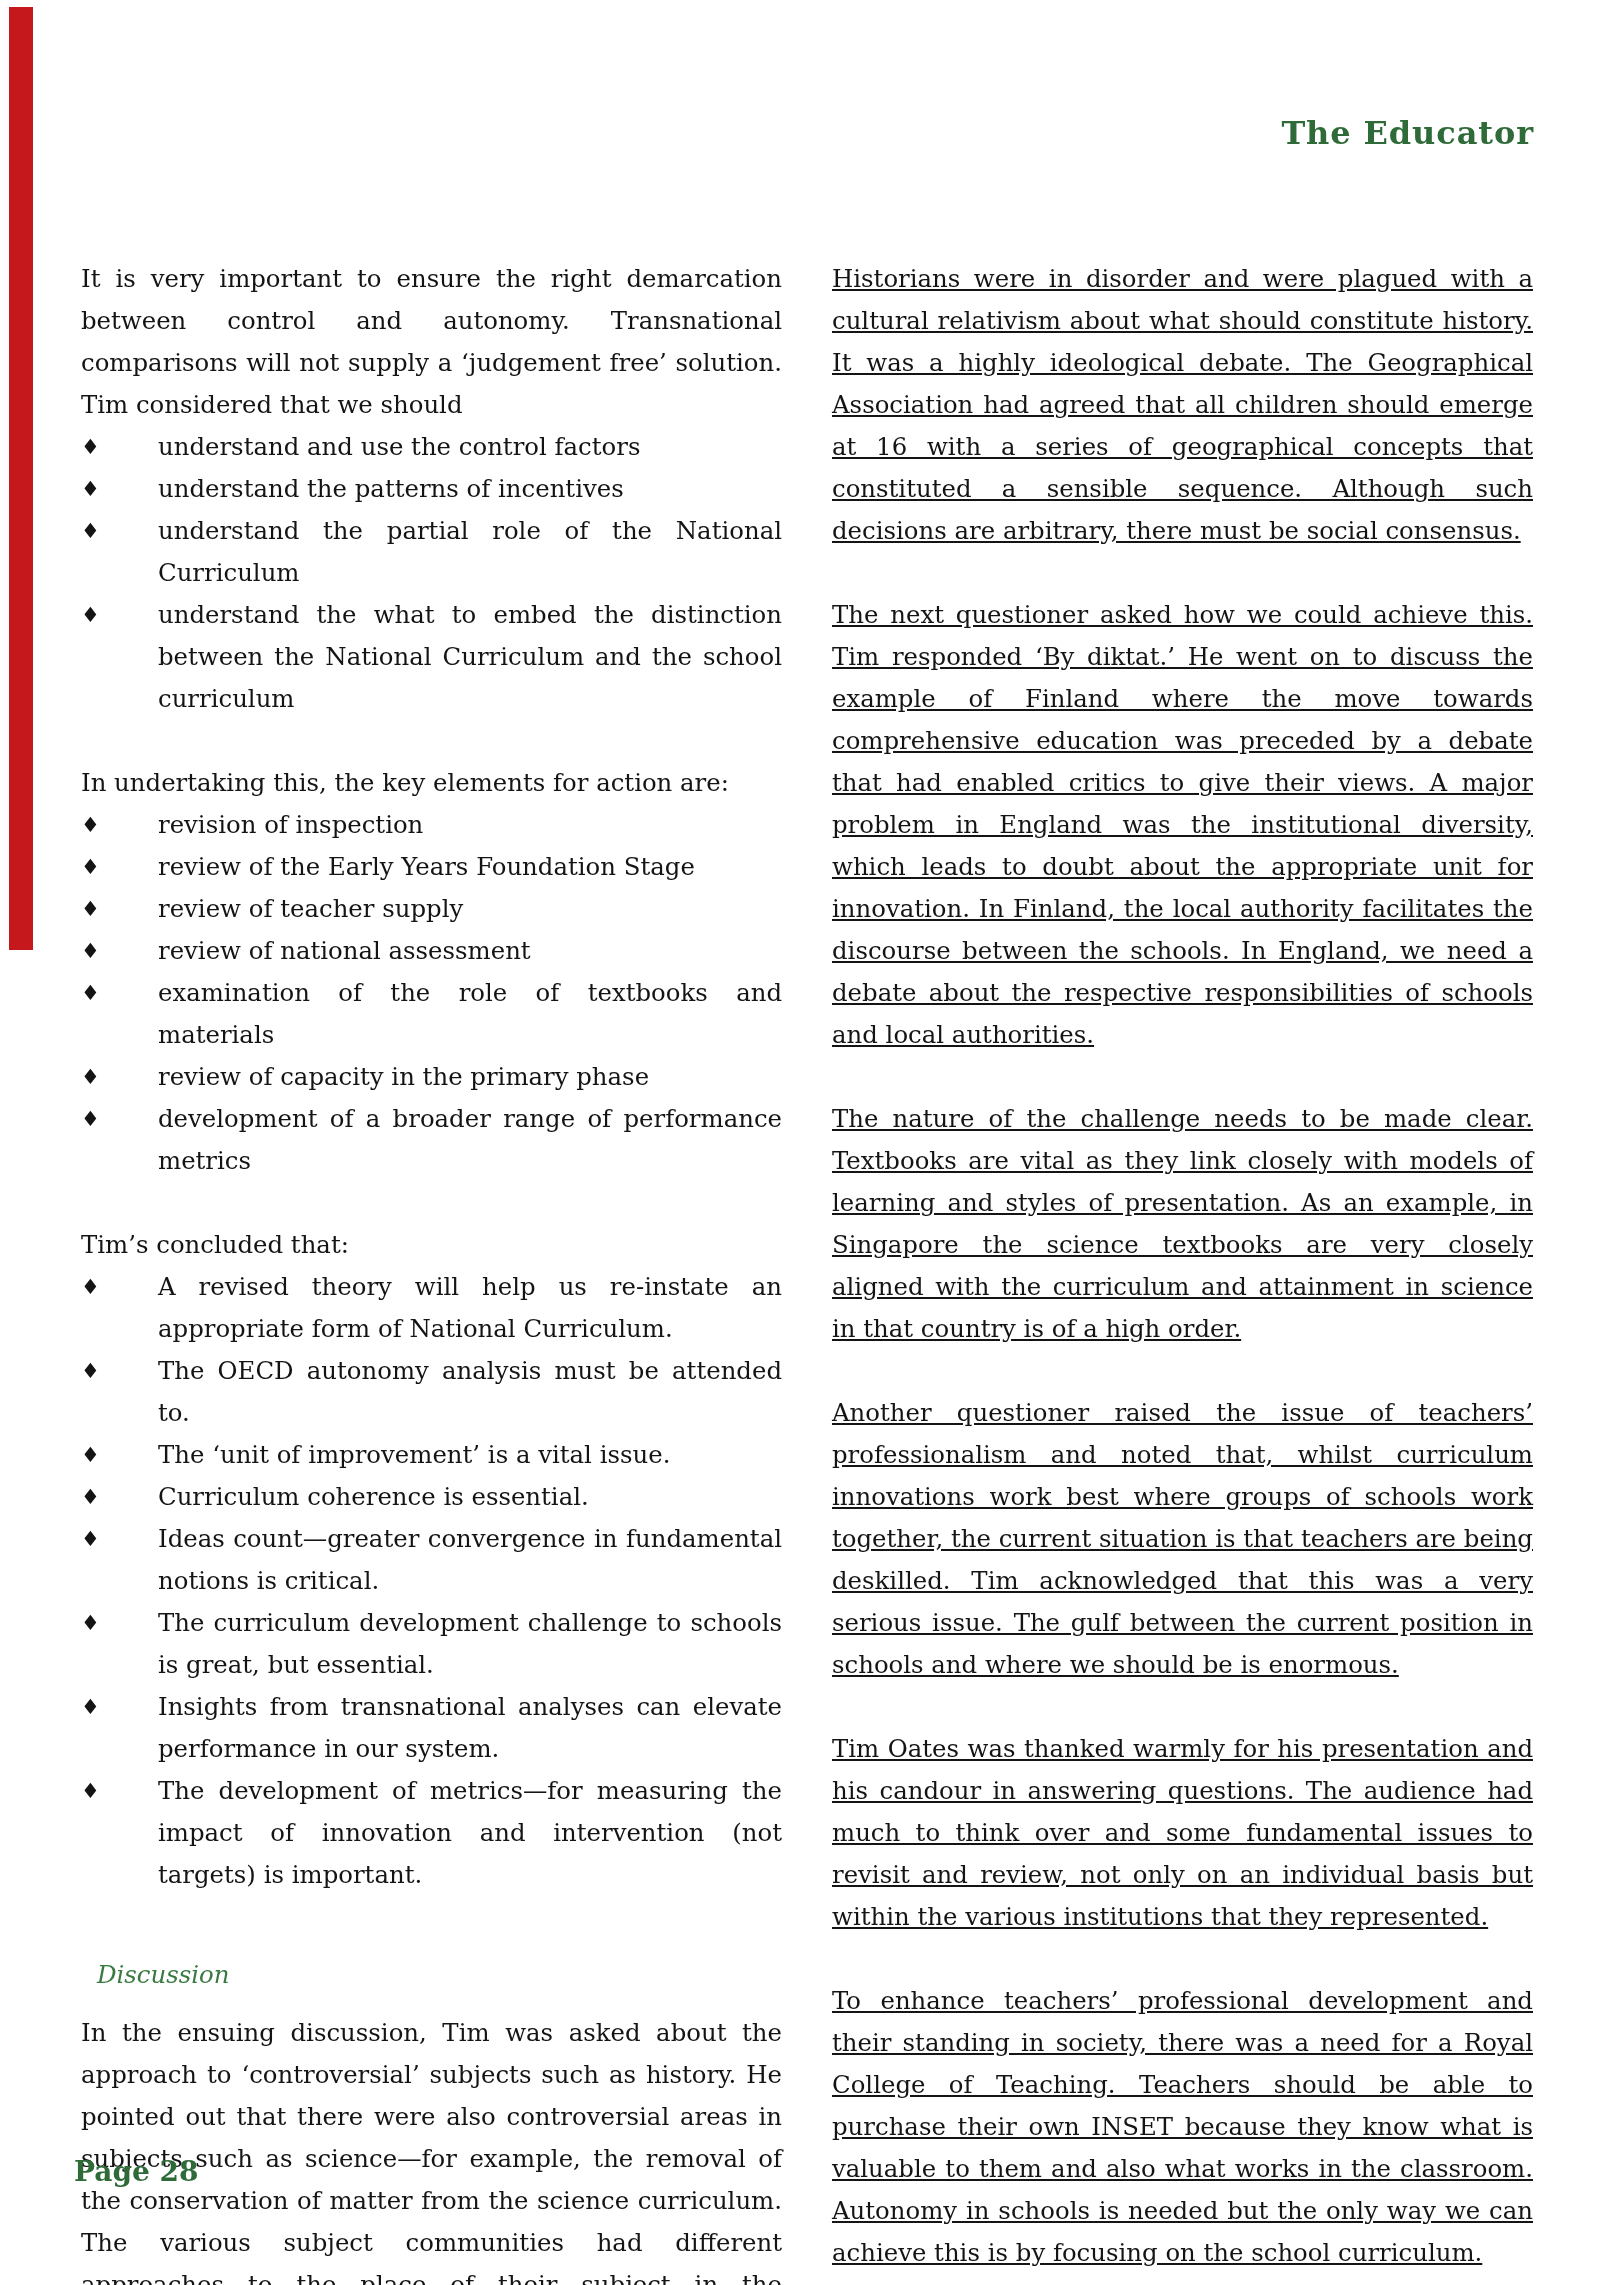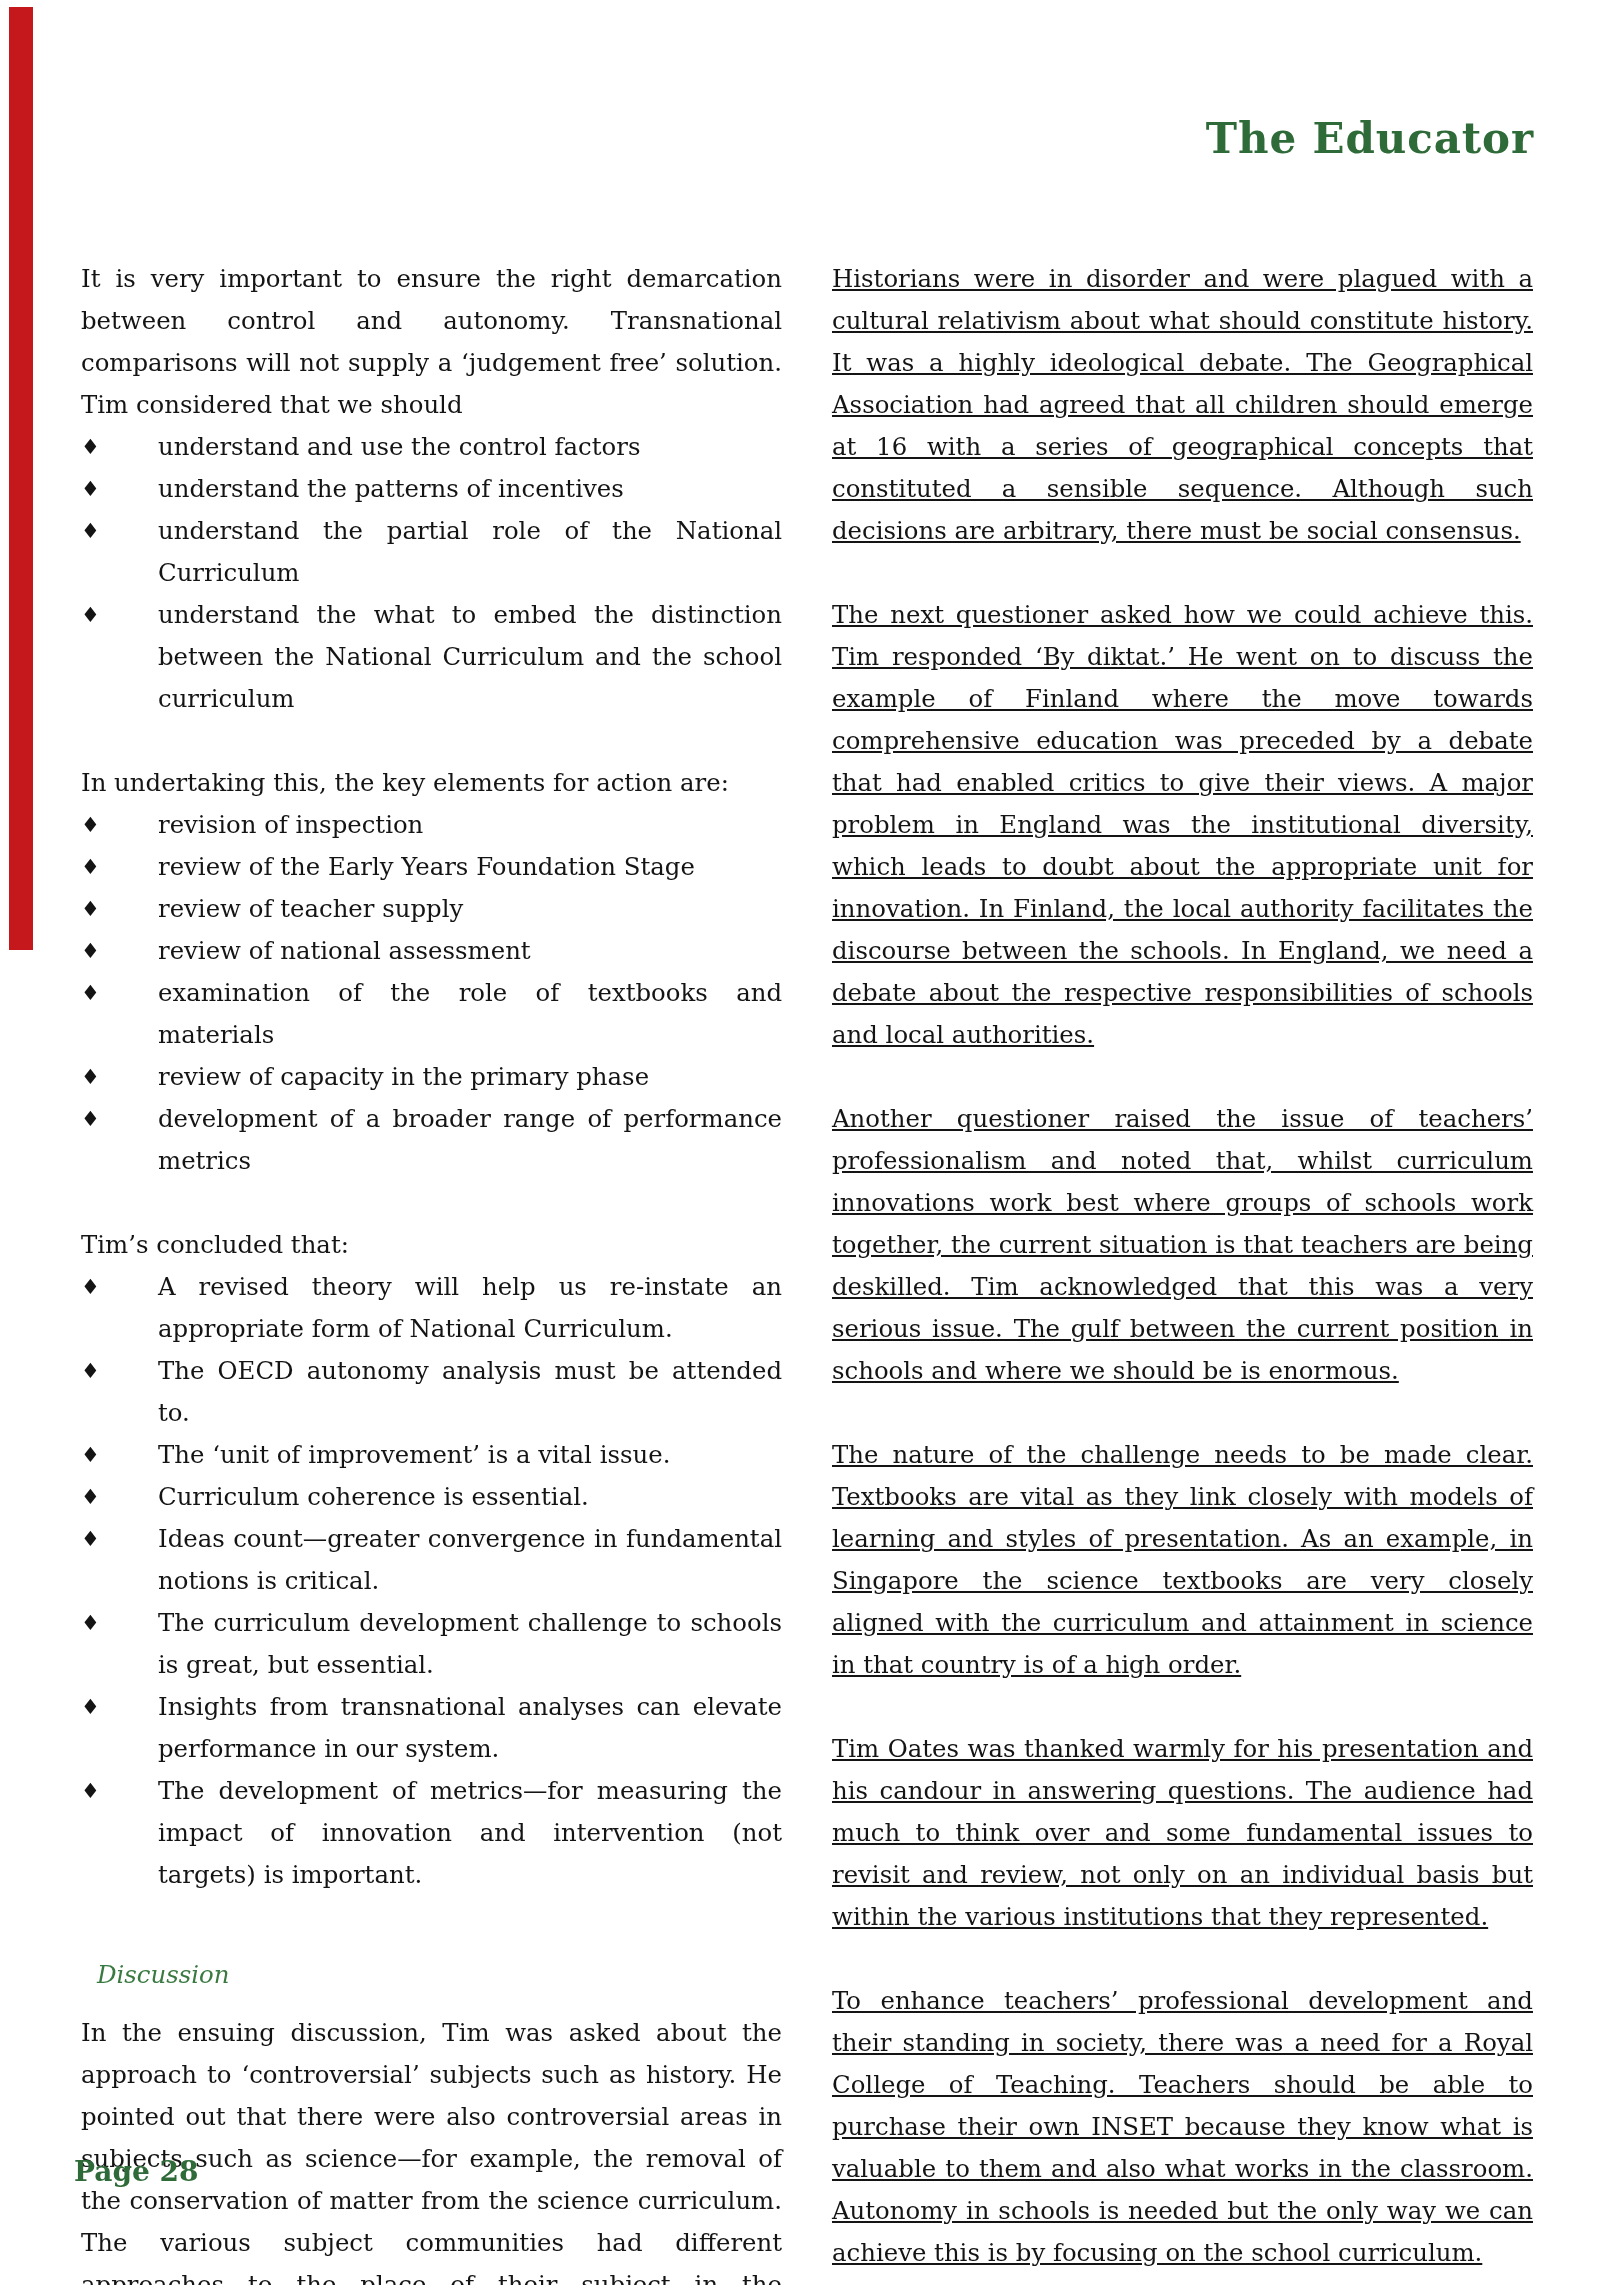--- a/index.html
+++ b/index.html
@@ -13,21 +13,21 @@
   }
   .red-bar{
     position:absolute;
     left:9px;top:7.2px;
     width:23.5px;height:943px;
     background:#c4181d;
   }
   .masthead{
     position:absolute;
     top:114px;right:82px;
-    font-size:42px;
+    font-size:32px;
     font-weight:bold;
     color:#2f6b38;
     letter-spacing:0.9px;
   }
   .columns{
     position:absolute;
     top:258px;left:81px;
     width:1452px;
     display:flex;
     gap:50px;
@@ -175,22 +175,22 @@
 
       <p class="discussion-heading">Discussion</p>
 
       <p class="para">In the ensuing discussion, Tim was asked about the approach to ‘controversial’ subjects such as history. He pointed out that there were also controversial areas in subjects such as science—for example, the removal of the conservation of matter from the science curriculum. The various subject communities had different approaches to the place of their subject in the curriculum. The mathematicians ‘really lined up’ and supported the control of the maths curriculum in the primary phase.</p>
 
     </div>
 
     <div class="col">
       <p class="rp">Historians were in disorder and were plagued with a cultural relativism about what should constitute history. It was a highly ideological debate. The Geographical Association had agreed that all children should emerge at 16 with a series of geographical concepts that constituted a sensible sequence. Although such decisions are arbitrary, there must be social consensus.</p>
       <p class="rp">The next questioner asked how we could achieve this. Tim responded ‘By diktat.’ He went on to discuss the example of Finland where the move towards comprehensive education was preceded by a debate that had enabled critics to give their views. A major problem in England was the institutional diversity, which leads to doubt about the appropriate unit for innovation. In Finland, the local authority facilitates the discourse between the schools. In England, we need a debate about the respective responsibilities of schools and local authorities.</p>
+      <p class="rp">The nature of the challenge needs to be made clear. Textbooks are vital as they link closely with models of learning and styles of presentation. As an example, in Singapore the science textbooks are very closely aligned with the curriculum and attainment in science in that country is of a high order.</p>
       <p class="rp">Another questioner raised the issue of teachers’ professionalism and noted that, whilst curriculum innovations work best where groups of schools work together, the current situation is that teachers are being deskilled. Tim acknowledged that this was a very serious issue. The gulf between the current position in schools and where we should be is enormous.</p>
-      <p class="rp">The nature of the challenge needs to be made clear. Textbooks are vital as they link closely with models of learning and styles of presentation. As an example, in Singapore the science textbooks are very closely aligned with the curriculum and attainment in science in that country is of a high order.</p>
       <p class="rp">Tim Oates was thanked warmly for his presentation and his candour in answering questions. The audience had much to think over and some fundamental issues to revisit and review, not only on an individual basis but within the various institutions that they represented.</p>
       <p class="rp">To enhance teachers’ professional development and their standing in society, there was a need for a Royal College of Teaching. Teachers should be able to purchase their own INSET because they know what is valuable to them and also what works in the classroom. Autonomy in schools is needed but the only way we can achieve this is by focusing on the school curriculum.</p>
     </div>
 
   </div>
 
   <div class="page-footer">Page 28</div>
 
 </div>
 

